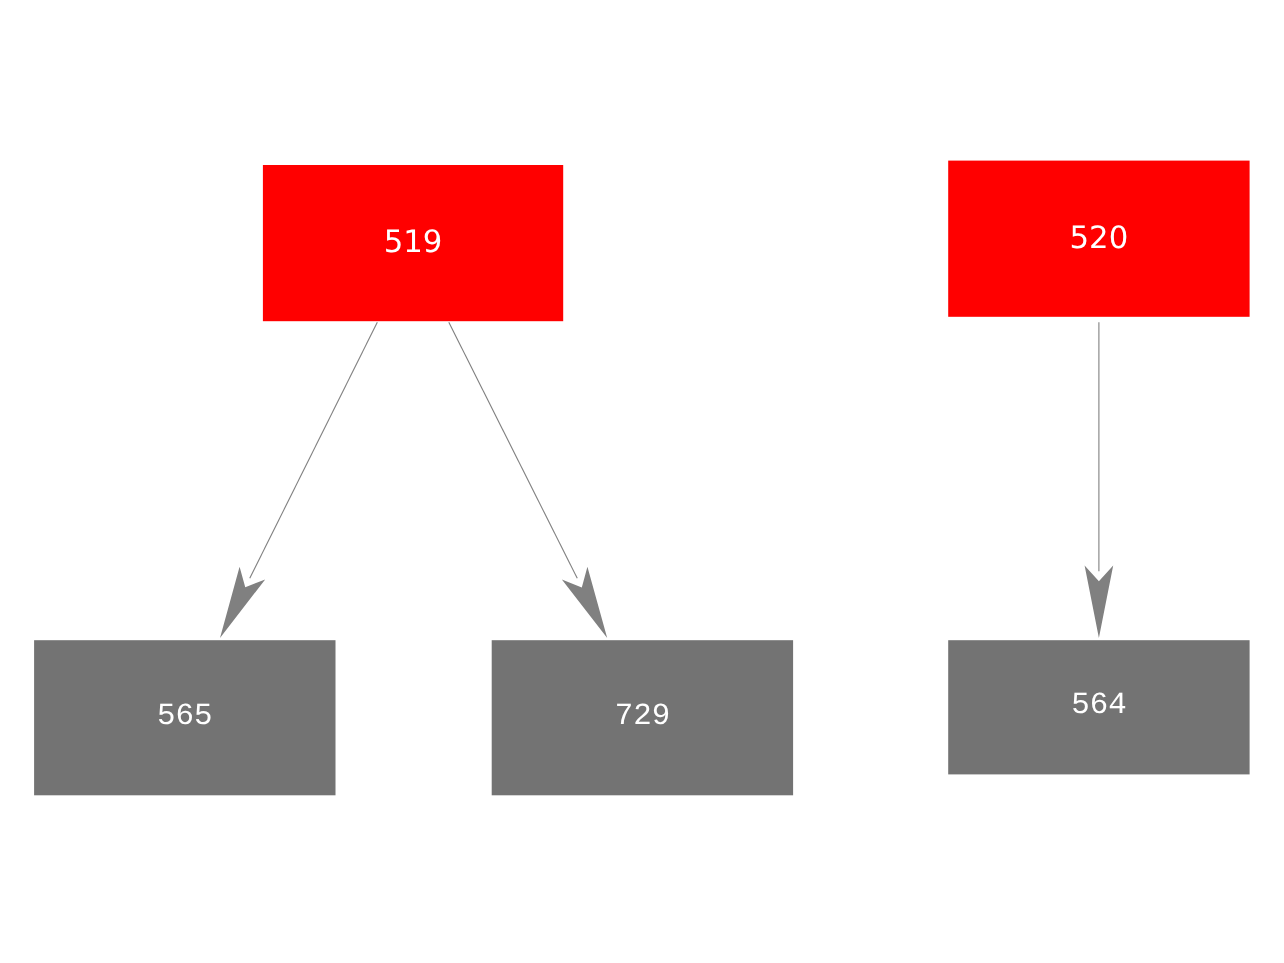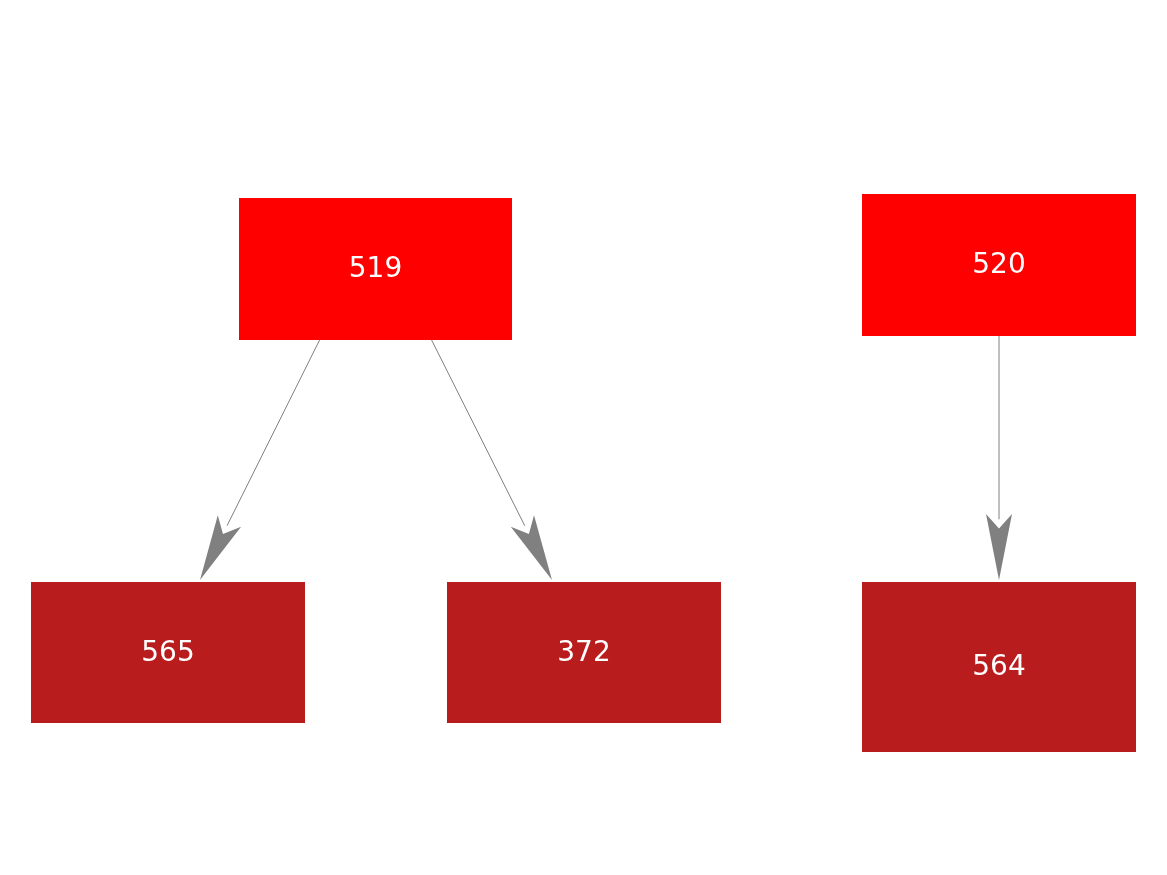--- a/index.html
+++ b/index.html
@@ -36,22 +36,22 @@
     font-family: "DejaVu Sans", "Liberation Sans", sans-serif;
     font-weight: 400;
     line-height: 1;
     letter-spacing: 0px;
     user-select: none;
   }
   .node-label {
     display: block;
     transform: translateY(-1px);
   }
-  .node-red  { background: #ff0000; margin-top: 48px; }
-  .node-blue { background: #b91c1c; }
+  .node-red  { background: #ff0000; }
+  .node-blue { background: #737373; font-family: Liberation Mono, monospace; }
 </style>
 </head>
 <body>
 
 <div id="canvas">
 
   <svg id="edge-layer" viewBox="0 0 1167 875" width="1167" height="875" xmlns="http://www.w3.org/2000/svg">
     <g id="edges-group">
         <line x1="343" y1="293" x2="227.07903754860814" y2="525.6525610038424" stroke="#808080" stroke-width="1"></line>
         <polygon points="200.00,580.00 217.80,515.13 222.96,533.92 241.07,526.72" fill="#808080"></polygon>
@@ -68,20 +68,20 @@
 
   <div class="node node-red" style="left:862px; top:146px; width:274px; height:142px;">
     <span class="node-label">520</span>
   </div>
 
   <div class="node node-blue" style="left:31px; top:582px; width:274px; height:141px;">
     <span class="node-label">565</span>
   </div>
 
   <div class="node node-blue" style="left:447px; top:582px; width:274px; height:141px;">
-    <span class="node-label">372</span>
+    <span class="node-label">729</span>
   </div>
 
-  <div class="node node-blue" style="left:862px; top:582px; width:274px; height:170px;">
+  <div class="node node-blue" style="left:862px; top:582px; width:274px; height:122px;">
     <span class="node-label">564</span>
   </div>
 
 </div>
 
 </body></html>

